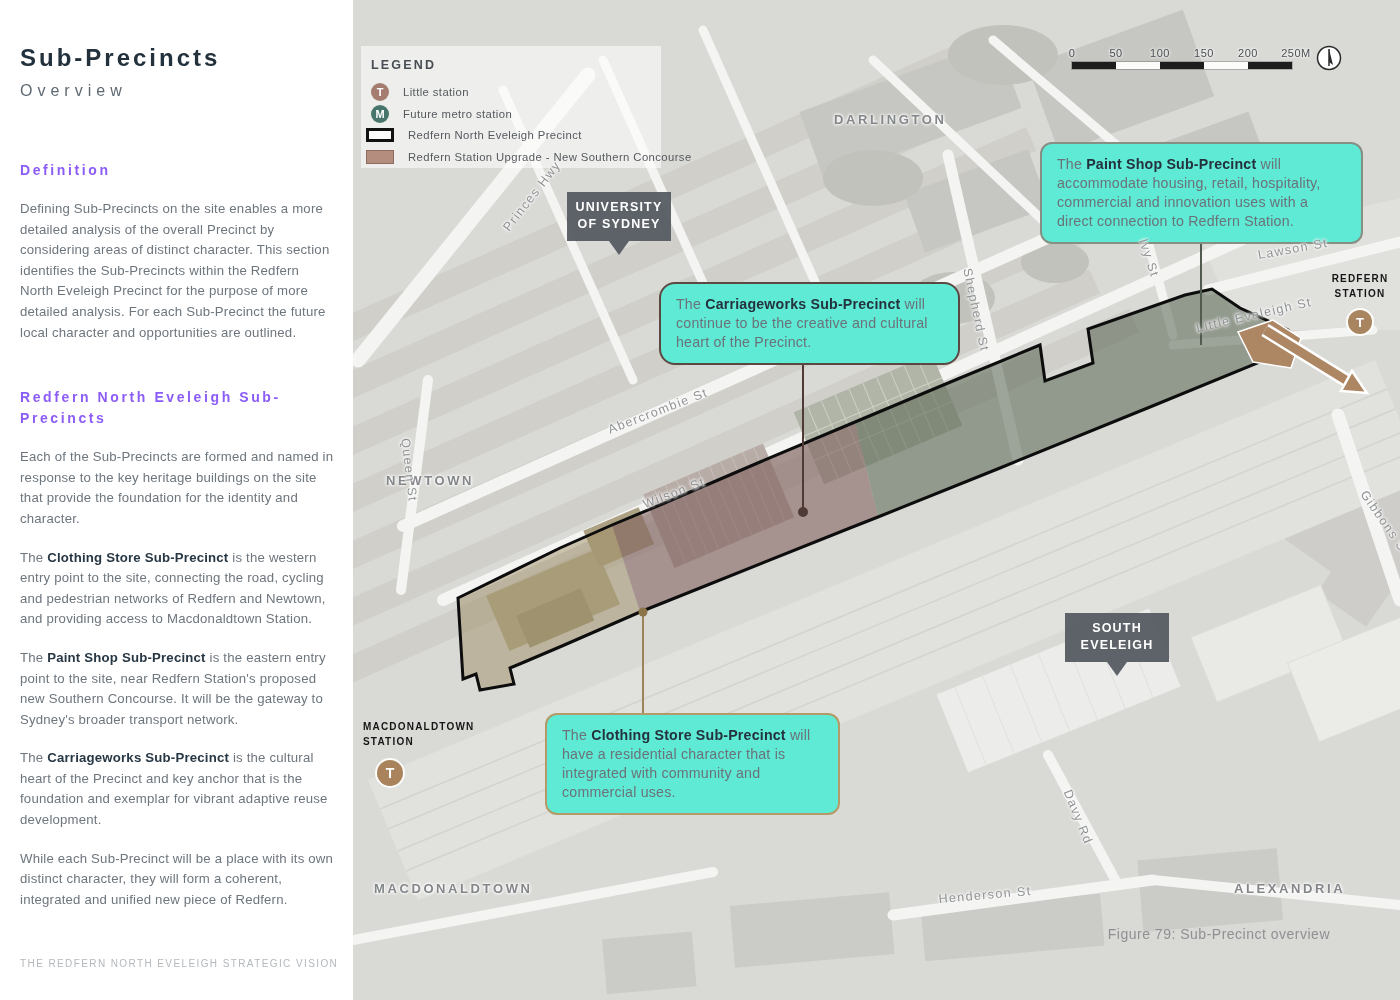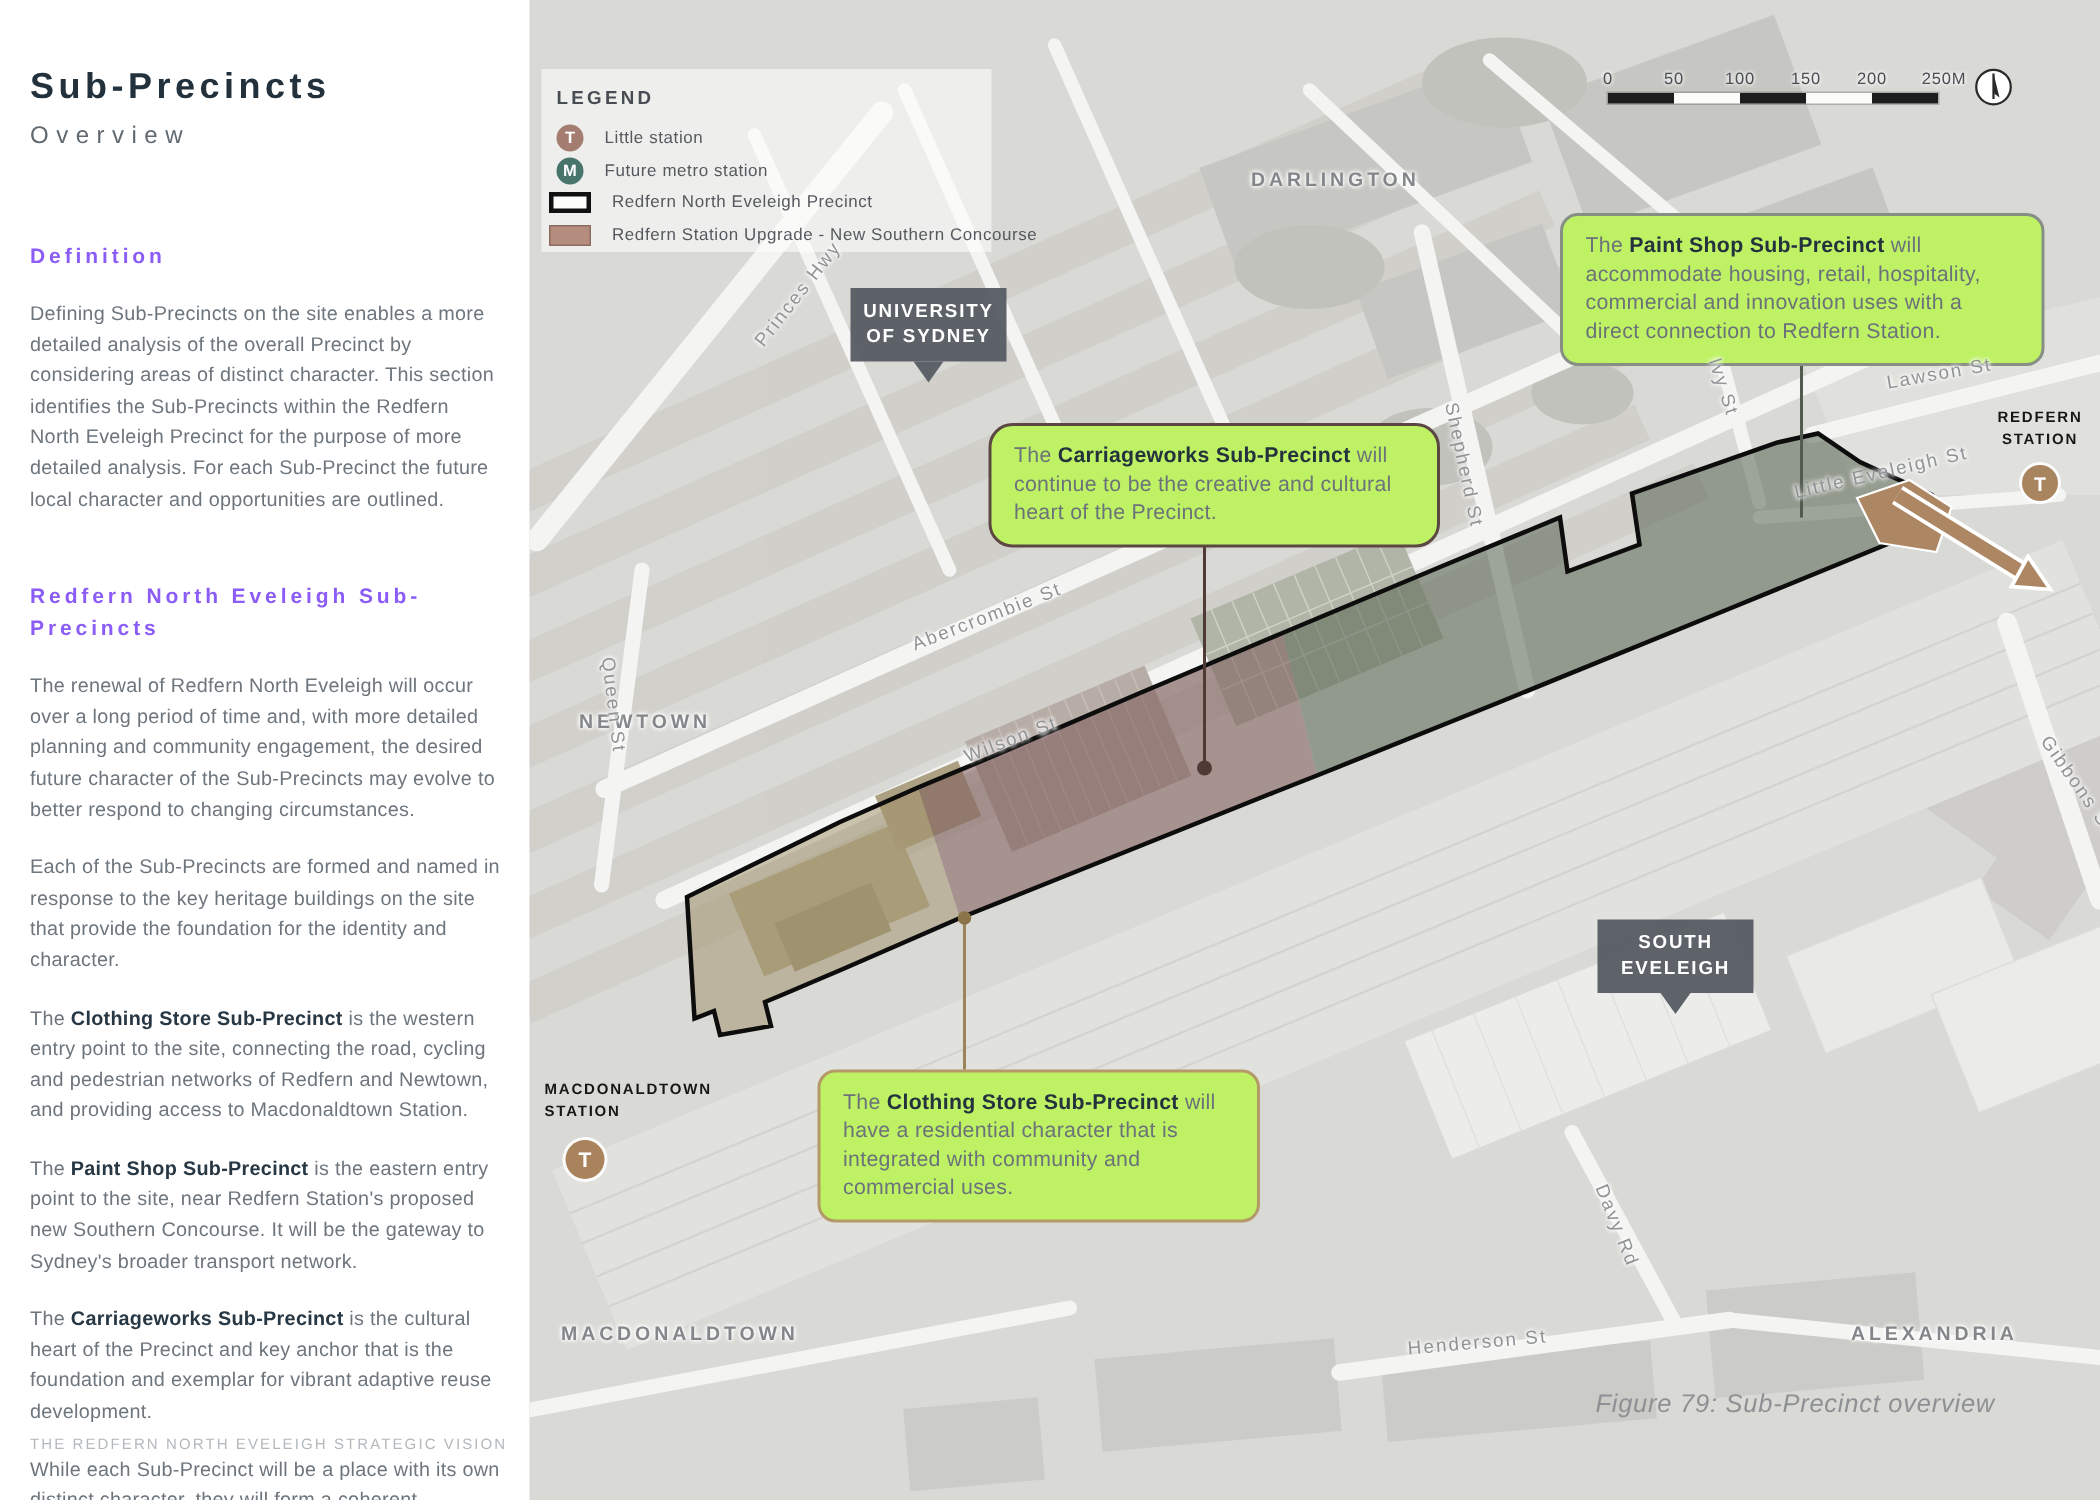--- a/index.html
+++ b/index.html
@@ -34,60 +34,59 @@
   
   .scalebar{position:absolute;left:707px;top:47px;width:250px;height:32px;}
   .sb-labels span{position:absolute;top:0;transform:translateX(-50%);font-size:11px;color:#4a4e52;
                   letter-spacing:0.5px;text-shadow:0 0 3px #fff,0 0 3px #fff;}
   .sb-bar{position:absolute;left:12px;top:15px;width:220px;height:7px;display:flex;outline:1px solid rgba(40,40,40,0.25);}
   .seg{width:44px;height:7px;}
   .seg.b{background:#1d1d1d;}
   .seg.w{background:#fbfbfa;}
   .north{position:absolute;left:963px;top:45px;width:26px;height:26px;}
   
-  .callout{position:absolute;background:#bef264;border-radius:12px;box-sizing:border-box;
+  .callout{position:absolute;background:#5eead4;border-radius:12px;box-sizing:border-box;
            padding:11px 15px;font-size:14.2px;line-height:1.33;color:#6b7279;letter-spacing:0.2px;}
   .co-name{font-weight:bold;color:#24323d;}
   .co-paint{left:687px;top:142px;width:323px;border:2px solid #878f85;}
   .co-carriage{left:306px;top:282px;width:301px;border:2px solid #5c4842;border-radius:16px;}
   .co-cloth{left:192px;top:713px;width:295px;border:2px solid #b39a68;}
   
   .tag{position:absolute;width:104px;background:rgba(86,92,99,0.95);color:#fff;text-align:center;
        font-weight:bold;font-size:12.5px;letter-spacing:1.2px;padding:7px 0 8px 0;line-height:1.35;}
   .tag::after{content:"";position:absolute;left:50%;bottom:-14px;transform:translateX(-50%);
        border-left:10px solid transparent;border-right:10px solid transparent;border-top:14px solid rgba(86,92,99,0.95);}
   .tag-uni{left:214px;top:192px;}
   .tag-se{left:712px;top:613px;}
   
   .station-label{position:absolute;font-size:10px;font-weight:bold;letter-spacing:1.2px;color:#161616;line-height:1.5;}
   .st-badge{position:absolute;border-radius:50%;color:#fff;font-weight:bold;display:flex;align-items:center;
             justify-content:center;box-shadow:0 0 0 2px rgba(255,255,255,0.9);}
   
   .suburb{position:absolute;font-size:13px;font-weight:bold;letter-spacing:2.6px;color:#84878a;white-space:nowrap;}
   .street{position:absolute;font-size:12.5px;letter-spacing:1.4px;color:#909395;white-space:nowrap;
           transform:translate(-50%,-50%) rotate(var(--r,0deg));}
-  .caption{position:absolute;left:637px;top:926px;width:340px;text-align:right;font-style:italic;
-           font-size:17px;letter-spacing:0.5px;color:#8e9193;}
+  .caption{position:absolute;left:637px;top:926px;width:340px;text-align:right;
+           font-size:14px;letter-spacing:0.5px;color:#8e9193;}
 </style>
 </head>
 <body>
 
 <div class="page">
 
   <div class="sidebar">
     <h1 class="t1">Sub-Precincts</h1>
     <div class="t2">Overview</div>
 
     <h2 class="shead">Definition</h2>
     <p class="body">Defining Sub-Precincts on the site enables a more detailed analysis of the overall Precinct by considering areas of distinct character. This section identifies the Sub-Precincts within the Redfern North Eveleigh Precinct for the purpose of more detailed analysis. For each Sub-Precinct the future local character and opportunities are outlined.</p>
 
     <div class="gap"></div>
     <h2 class="shead" style="width:300px;">Redfern North Eveleigh Sub-Precincts</h2>
 
-    <p class="body">The renewal of Redfern North Eveleigh will occur over a long period of time and, with more detailed planning and community engagement, the desired future character of the Sub-Precincts may evolve to better respond to changing circumstances.</p>
     <p class="body">Each of the Sub-Precincts are formed and named in response to the key heritage buildings on the site that provide the foundation for the identity and character.</p>
     <p class="body"><span>The </span><span class="bname">Clothing Store Sub-Precinct</span><span> is the western entry point to the site, connecting the road, cycling and pedestrian networks of Redfern and Newtown, and providing access to Macdonaldtown Station.</span></p>
     <p class="body"><span>The </span><span class="bname">Paint Shop Sub-Precinct</span><span> is the eastern entry point to the site, near Redfern Station's proposed new Southern Concourse. It will be the gateway to Sydney's broader transport network.</span></p>
     <p class="body"><span>The </span><span class="bname">Carriageworks Sub-Precinct</span><span> is the cultural heart of the Precinct and key anchor that is the foundation and exemplar for vibrant adaptive reuse development.</span></p>
     <p class="body">While each Sub-Precinct will be a place with its own distinct character, they will form a coherent, integrated and unified new piece of Redfern.</p>
 
     <div class="pfooter">THE REDFERN NORTH EVELEIGH STRATEGIC VISION</div>
   </div>
 
   <div class="map">

